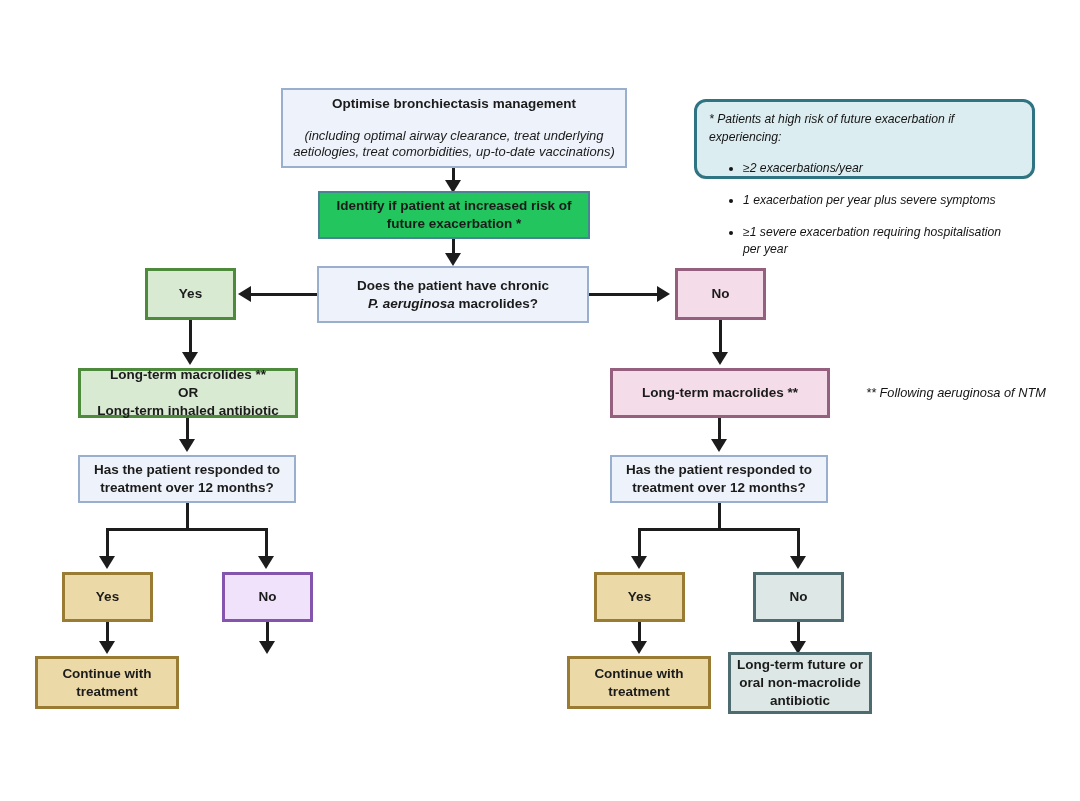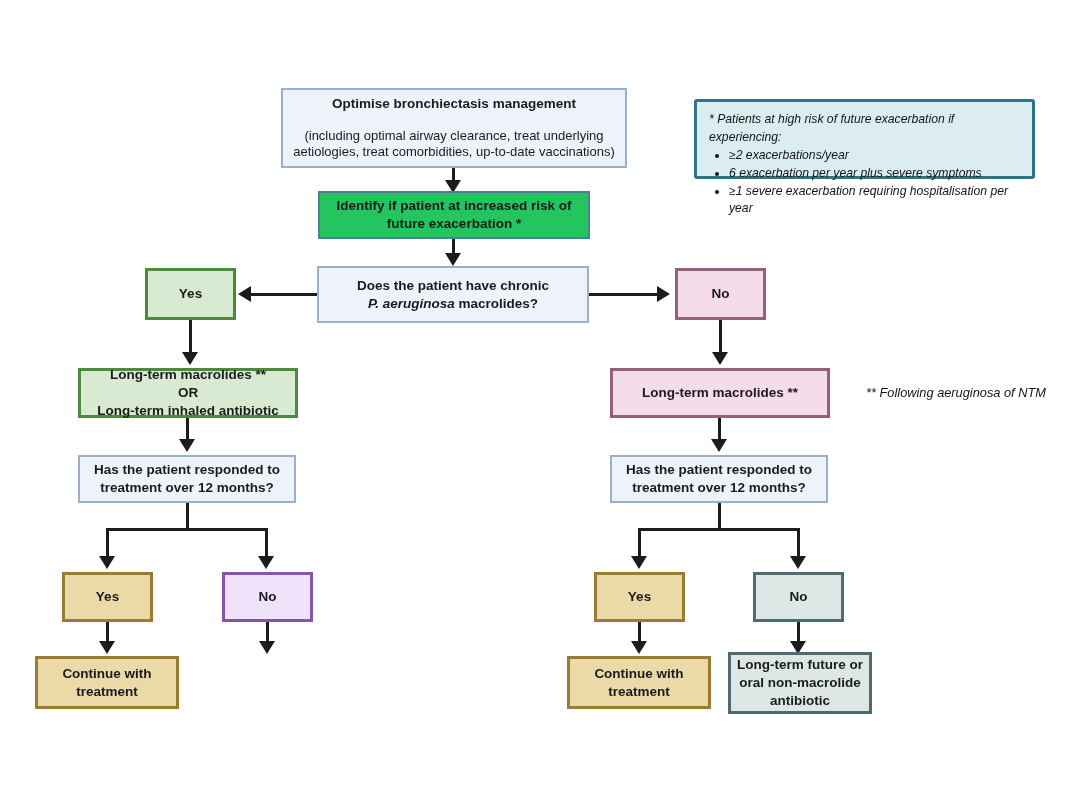--- a/index.html
+++ b/index.html
@@ -28,20 +28,21 @@
     text-align: center;
     font-weight: bold;
     font-size: 13.5px;
     line-height: 1.32;
     color: #1b1b1b;
     border-style: solid;
     padding: 2px 6px;
   }
   .node .sub {
     font-weight: normal;
+    font-style: italic;
     font-size: 13px;
     display: block;
     margin-top: 15px;
     line-height: 1.3;
   }
   .node .inner { width: 100%; }
 
   
   .c-blue   { background: #eef2fa; border-color: #9aafcd; border-width: 2px; }
   .c-cyan   { background: #22c55e; border-color: #4b8393; border-width: 2px; }
@@ -50,30 +51,30 @@
   .c-yellow { background: #ecd9a8; border-color: #9a7b33; border-width: 3px; }
   .c-purple { background: #efe2fa; border-color: #8455ad; border-width: 3px; }
   .c-teal   { background: #dde8e6; border-color: #4e6b70; border-width: 3px; }
 
   
   .legend {
     position: absolute;
     box-sizing: border-box;
     background: #dcedf1;
     border: 3px solid #2f7482;
-    border-radius: 3px;
+    border-radius: 12px;
     padding: 9px 12px 10px 12px;
     font-style: italic;
     font-size: 12.2px;
     color: #141414;
     line-height: 1.45;
   }
   .legend .lead { margin: 0 0 1px 0; }
   .legend ul { margin: 0; padding-left: 20px; list-style: disc; }
-  .legend li { margin: 0; }
+  .legend li { margin: 14px; }
 
   .note {
     position: absolute;
     font-style: italic;
     font-size: 12.8px;
     color: #141414;
     white-space: nowrap;
   }
 
   
@@ -229,18 +230,18 @@
   </div>
 
   <div class="node c-teal" style="left:728px; top:652px; width:144px; height:62px;">
     <div class="inner">Long-term future or oral non-macrolide antibiotic</div>
   </div>
 
   <div class="legend" style="left:694px; top:99px; width:341px; height:80px;">
     <p class="lead">* Patients at high risk of future exacerbation if experiencing:</p>
     <ul>
       <li>≥2 exacerbations/year</li>
-      <li>6 exacerbation per year plus severe symptoms</li>
+      <li>1 exacerbation per year plus severe symptoms</li>
       <li>≥1 severe exacerbation requiring hospitalisation per year</li>
     </ul>
   </div>
 
 </div>
 
 </body></html>

